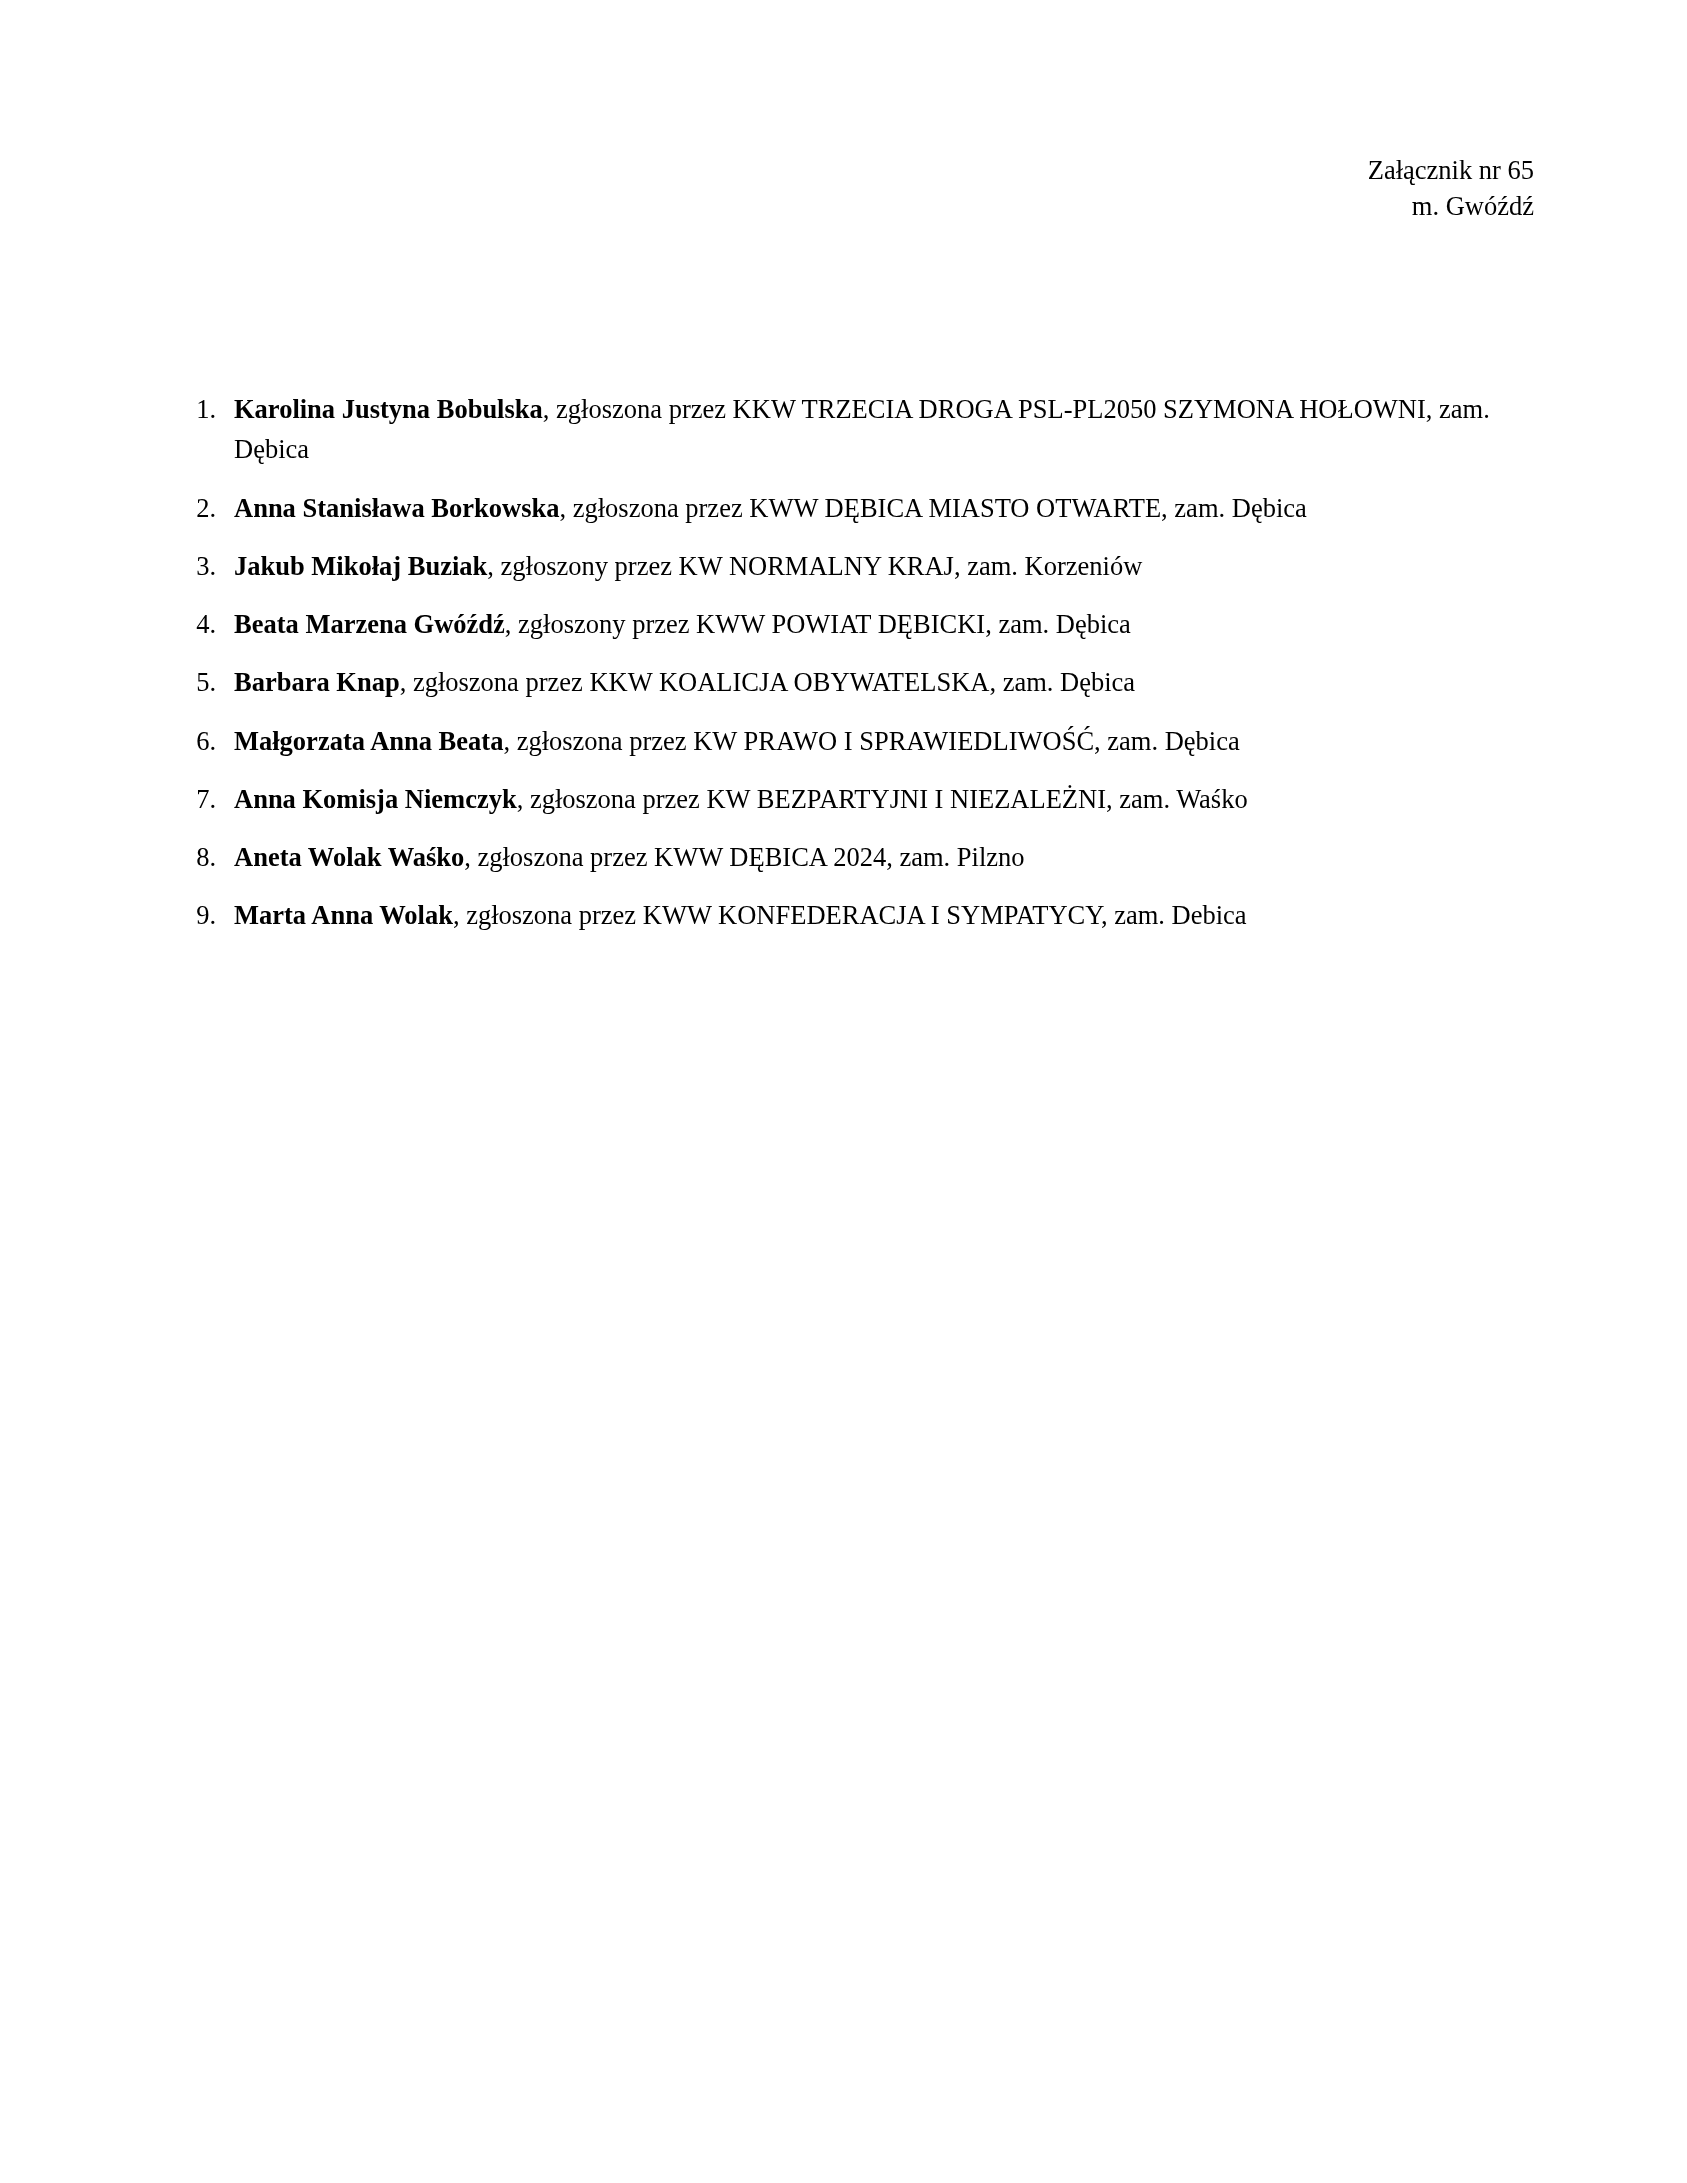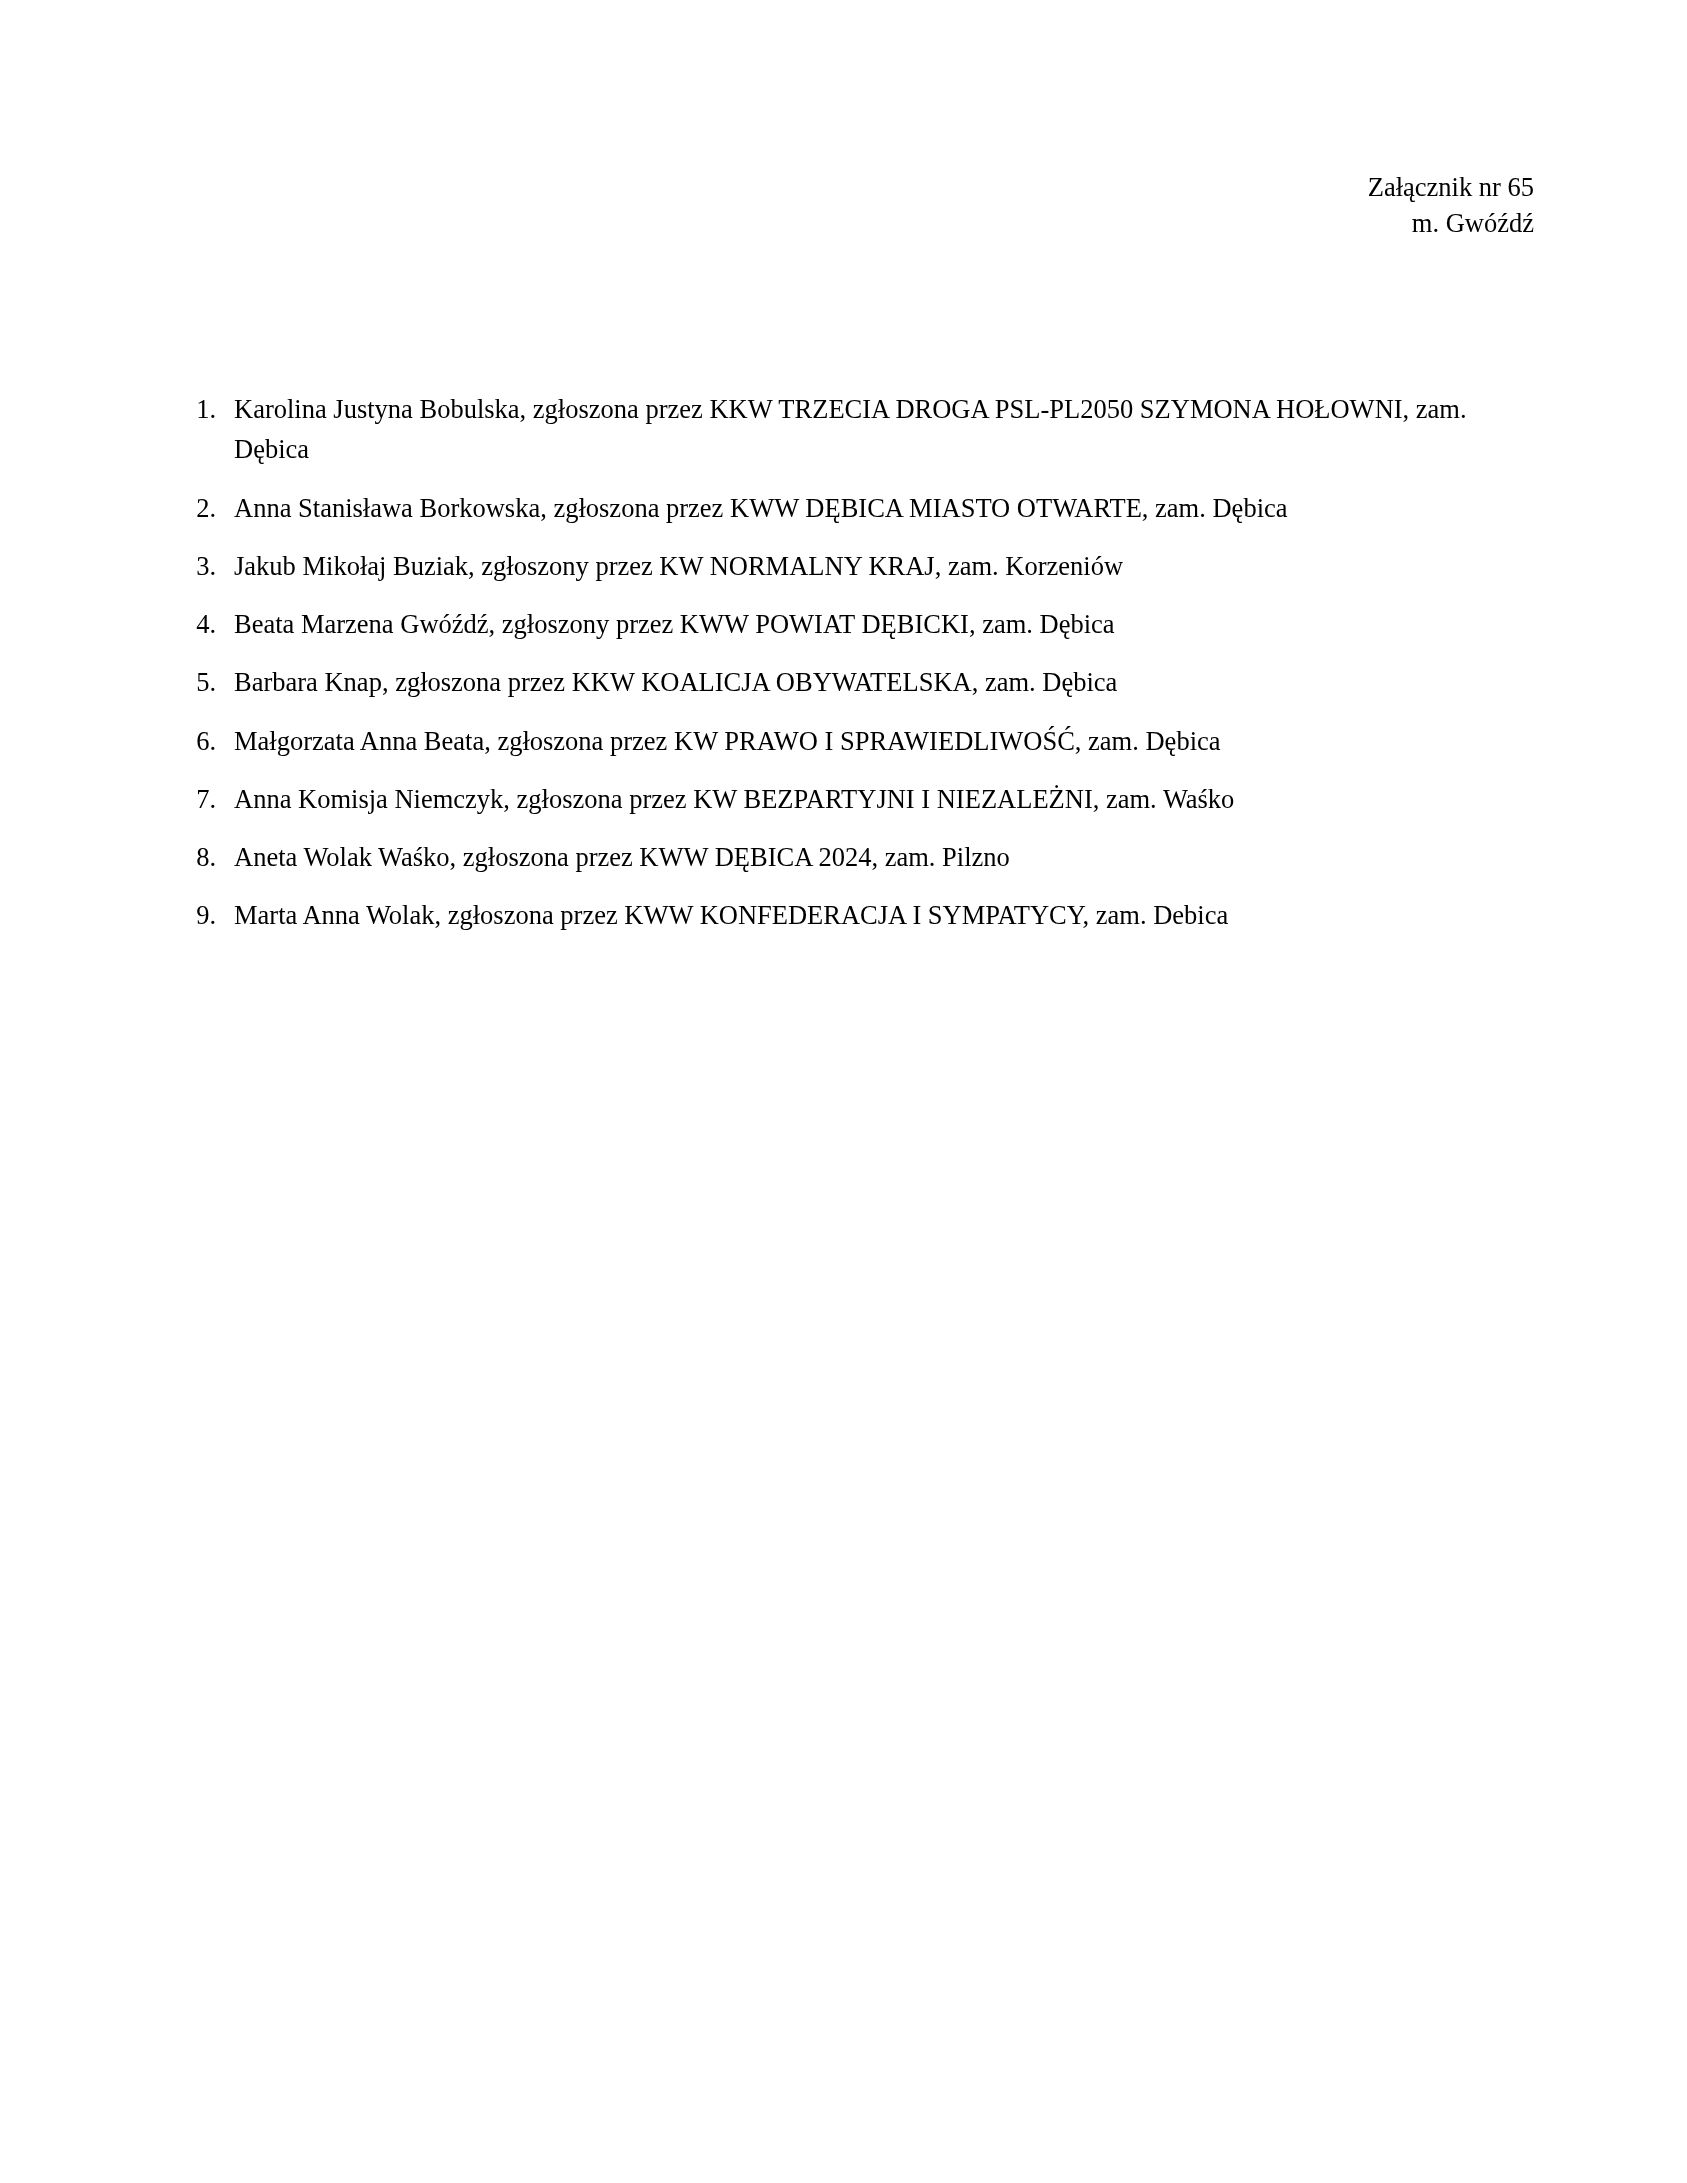--- a/index.html
+++ b/index.html
@@ -17,21 +17,21 @@
   .page {
     position: relative;
     width: 1687px;
     height: 2183px;
     box-sizing: border-box;
     padding: 0;
     background: #ffffff;
   }
   .header-block {
     position: absolute;
-    top: 170px;
+    top: 153px;
     right: 153px;
     text-align: right;
     font-size: 26.5px;
     line-height: 1.35;
   }
   .header-line {
     display: block;
     white-space: nowrap;
   }
   .intro {
@@ -61,21 +61,21 @@
     text-align: left;
   }
   ol.members > li .num {
     position: absolute;
     left: -71px;
     width: 53px;
     text-align: right;
     font-size: 26.5px;
   }
   .nm {
-    font-weight: normal;
+    font-weight: bold;
   }
   .rest {
     font-weight: normal;
   }
 </style>
 </head>
 <body>
 
 <div class="page">
 

